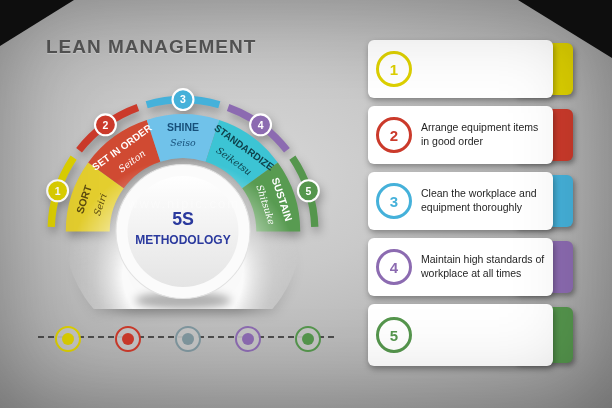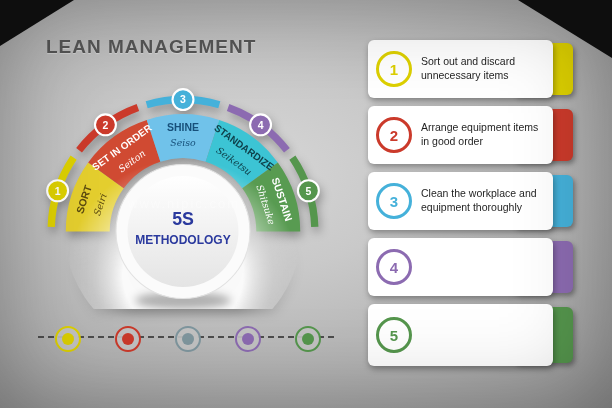--- a/index.html
+++ b/index.html
@@ -124,21 +124,20 @@
     <text x="150" y="152" text-anchor="middle" font-size="17" font-weight="bold" fill="#2b3a9e">5S</text>
     <text x="150" y="170" text-anchor="middle" font-size="11.5" font-weight="bold" fill="#2b3a9e">METHODOLOGY</text>
   </svg>
 
   <div class="card" style="top:40px">
     <div class="tab" style="background: rgb(221, 208, 0);"></div>
     <div class="face">
       <div class="num-badge" style="border-color: rgb(221, 208, 0);">
         <span style="color: rgb(221, 208, 0);">1</span>
       </div>
-      <div class="desc">Sort out and discard unnecessary items</div>
     </div>
   </div>
 
   <div class="card" style="top:106px">
     <div class="tab" style="background: rgb(203, 58, 43);"></div>
     <div class="face">
       <div class="num-badge" style="border-color: rgb(203, 58, 43);">
         <span style="color: rgb(203, 58, 43);">2</span>
       </div>
       <div class="desc">Arrange equipment items in good order</div>
@@ -154,20 +153,21 @@
       <div class="desc">Clean the workplace and equipment thoroughly</div>
     </div>
   </div>
 
   <div class="card" style="top:238px">
     <div class="tab" style="background: rgb(140, 107, 177);"></div>
     <div class="face">
       <div class="num-badge" style="border-color: rgb(140, 107, 177);">
         <span style="color: rgb(140, 107, 177);">4</span>
       </div>
+      <div class="desc">Maintain high standards of workplace at all times</div>
     </div>
   </div>
 
   <div class="card" style="top:304px;height:62px">
     <div class="tab" style="background: rgb(85, 150, 77);"></div>
     <div class="face">
       <div class="num-badge" style="border-color: rgb(85, 150, 77);">
         <span style="color: rgb(85, 150, 77);">5</span>
       </div>
     </div>

